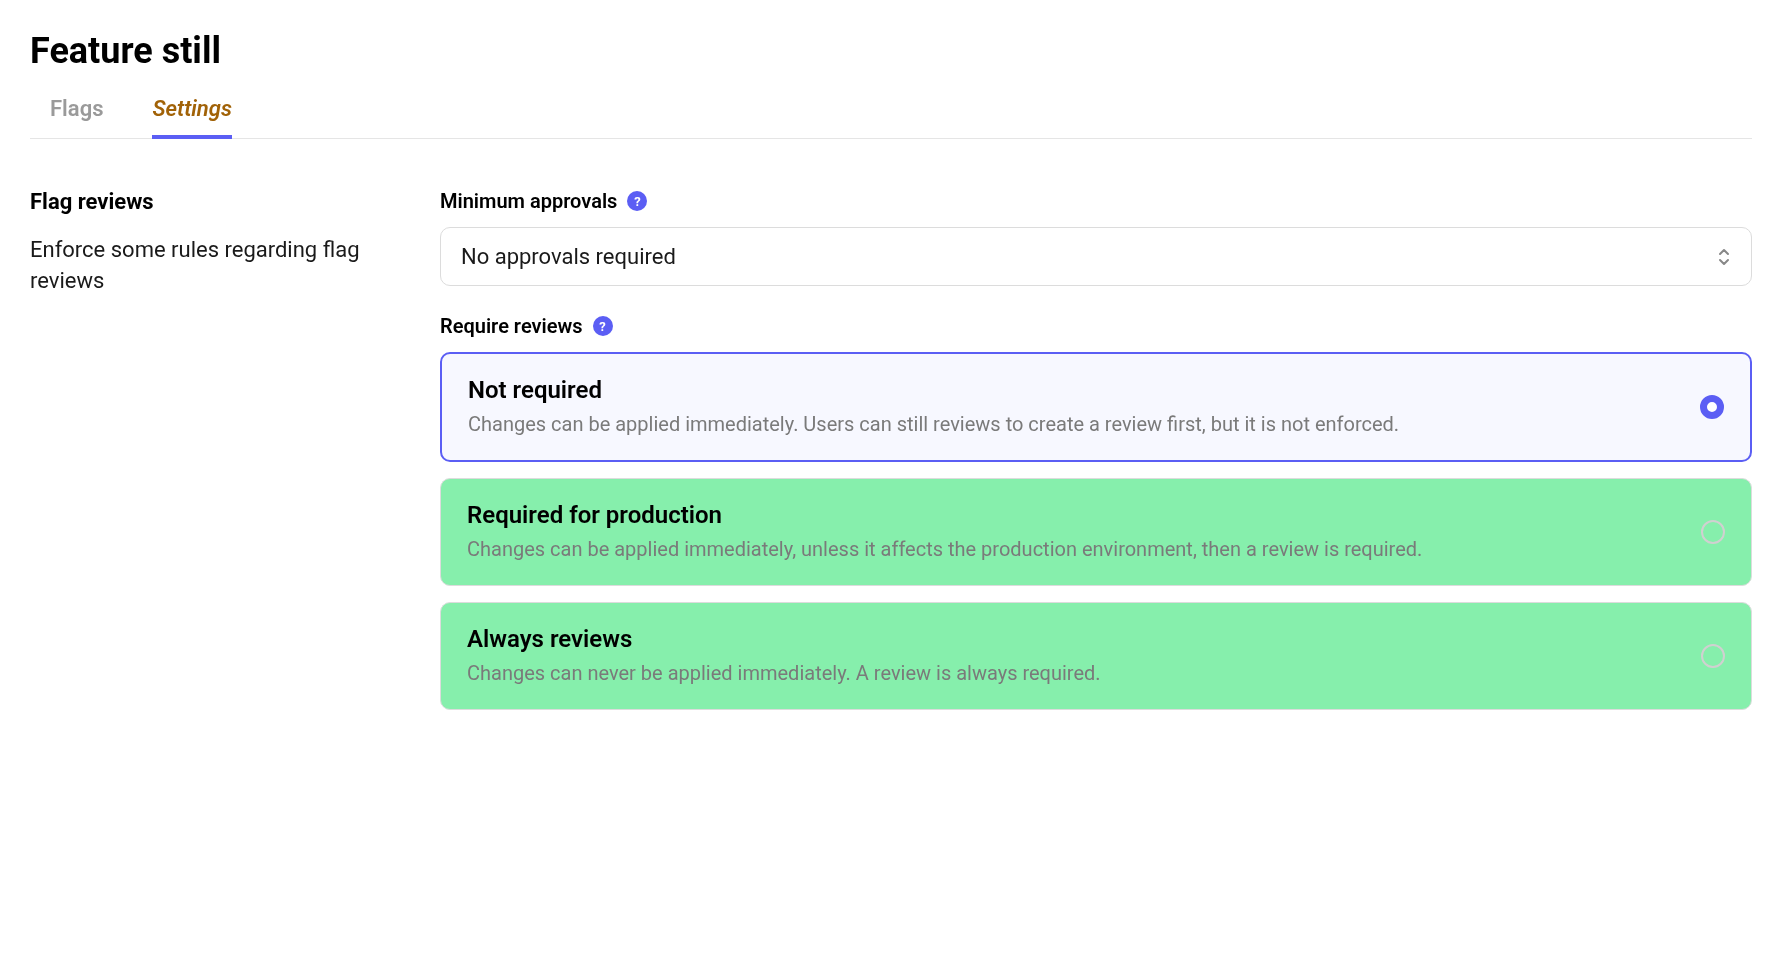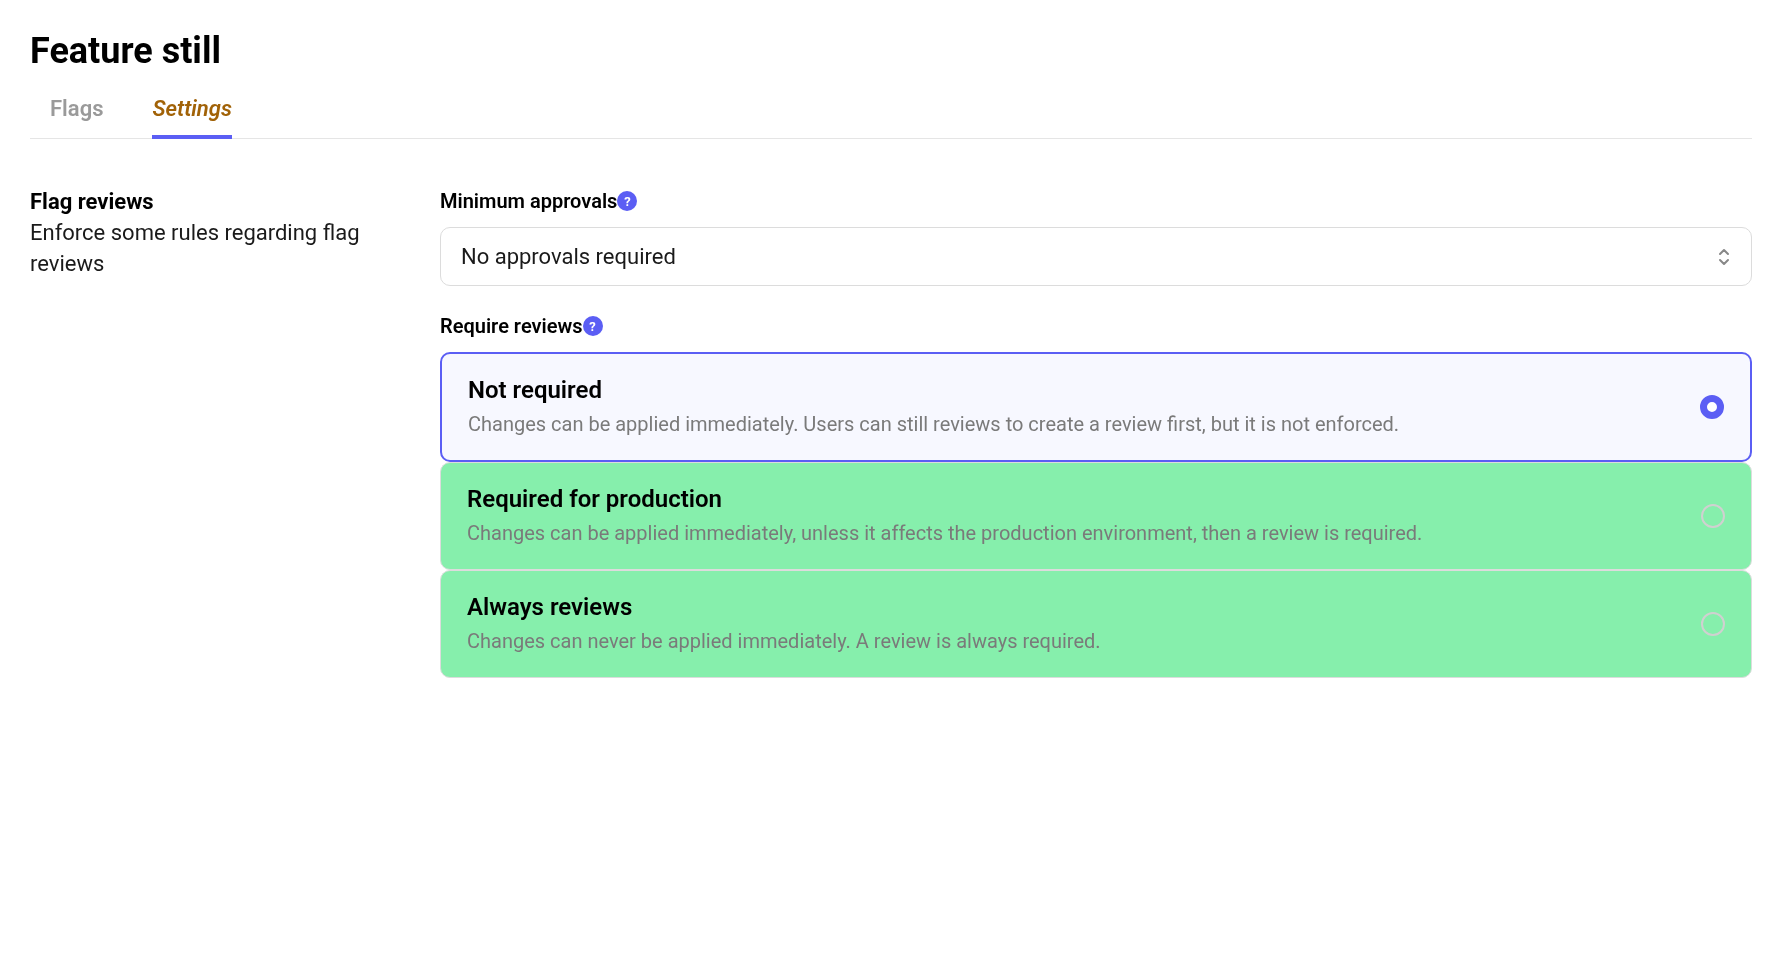--- a/index.html
+++ b/index.html
@@ -45,37 +45,38 @@
       gap: 60px;
     }
     .sidebar-section {
       width: 350px;
       flex-shrink: 0;
     }
     .section-title {
       font-size: 22px;
       font-weight: 700;
       color: #000;
-      margin-bottom: 4px;
+      margin-bottom: 21px;
     }
     .section-desc {
       font-size: 22px;
       font-weight: 400;
       color: #1a1a1a;
       line-height: 1.4;
     }
     .main-section {
       flex: 1;
     }
     .field-group {
       margin-bottom: 28px;
     }
     .field-label-row {
       display: flex;
       align-items: center;
+      gap: 10px;
       margin-bottom: 14px;
     }
     .field-label {
       font-size: 20px;
       font-weight: 600;
       color: #000;
     }
     .help-icon {
       width: 20px;
       height: 20px;
@@ -105,20 +106,21 @@
     .select-caret {
       color: #a0a0a0;
       display: flex;
       flex-direction: column;
       line-height: 0.5;
       font-size: 12px;
     }
     .radio-options {
       display: flex;
       flex-direction: column;
+      gap: 16px;
     }
     .radio-card {
       border: 1px solid #dcdcdc;
       border-radius: 10px;
       padding: 22px 26px;
       display: flex;
       gap: 20px;
       cursor: pointer;
       background: #86efac;
     }

